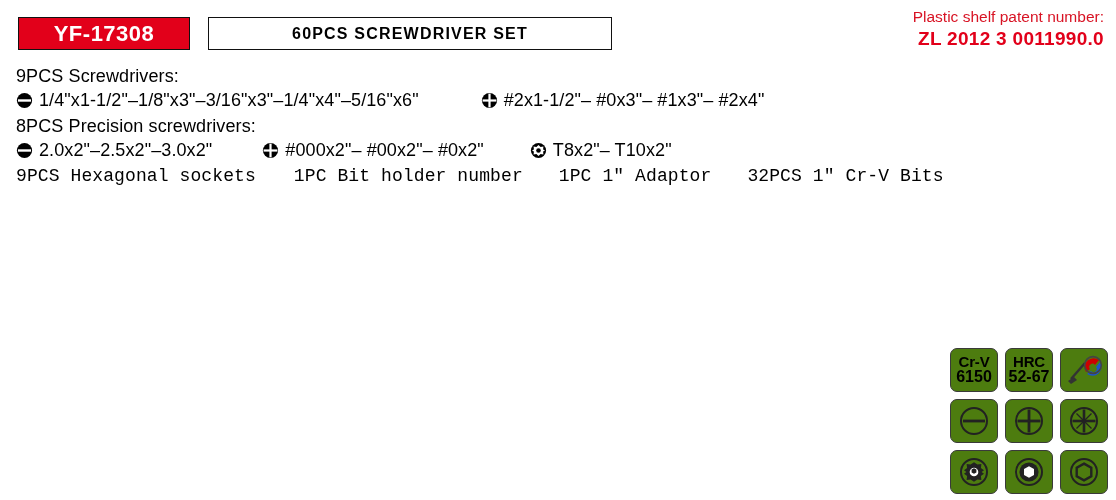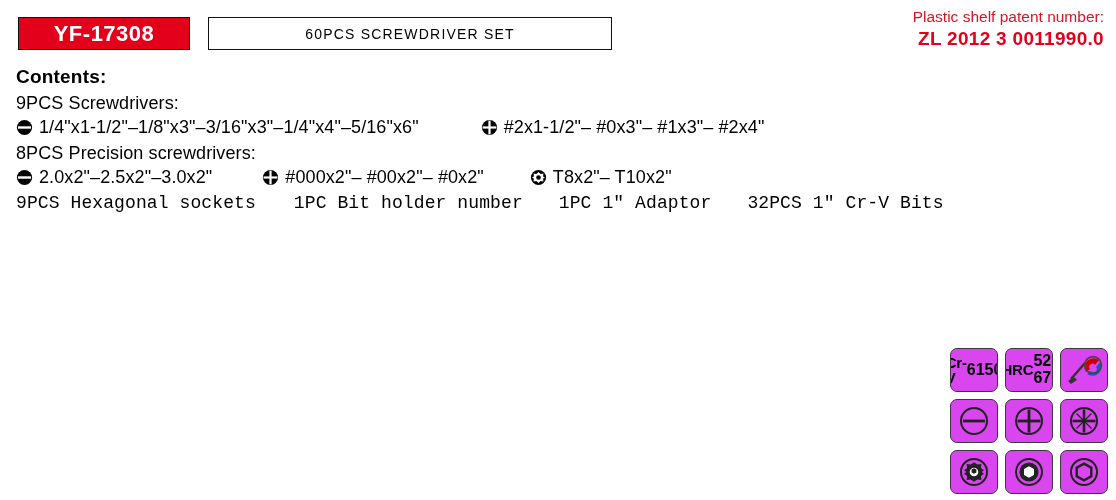--- a/index.html
+++ b/index.html
@@ -50,22 +50,22 @@
     width: 404px;
     height: 33px;
     border: 1px solid #111111;
     box-sizing: border-box;
     background: #ffffff;
     display: flex;
     align-items: center;
     justify-content: center;
   }
   .title-box span {
-    font-size: 14px;
-    font-weight: normal;
+    font-size: 16px;
+    font-weight: bold;
     letter-spacing: 1.2px;
   }
 
   .patent {
     position: absolute;
     right: 12px;
     top: 8px;
     text-align: right;
     line-height: 1.22;
   }
@@ -152,25 +152,25 @@
     grid-template-columns: repeat(3, 48px);
     grid-template-rows: repeat(3, 44px);
     gap: 7px;
   }
   .icon-cell {
     width: 48px;
     height: 44px;
     border: 1.6px solid #3a3a3a;
     border-radius: 7px;
     box-sizing: border-box;
-    background: #d946ef;
+    background: #4d7c0f;
     display: flex;
     align-items: center;
     justify-content: center;
-    flex-direction: row;
+    flex-direction: column;
     overflow: hidden;
   }
   .mat-top {
     font-size: 15px;
     font-weight: bold;
     line-height: 1.02;
     letter-spacing: -0.2px;
   }
   .mat-bot {
     font-size: 16px;
@@ -192,21 +192,20 @@
   </div>
 
   <div class="patent">
     <span class="patent-label">Plastic shelf patent number:</span>
     <span class="patent-number">ZL 2012 3 0011990.0</span>
   </div>
 </div>
 
 <div class="contents">
 
-  <div class="contents-title">Contents:</div>
 
   <div class="group-head">9PCS Screwdrivers:</div>
 
   <div class="spec-row row1">
     <div class="spec-item">
       <span class="bit-icon">
         <svg width="17" height="17" viewBox="0 0 17 17">
           <circle cx="8.5" cy="8.5" r="7.6" fill="#000"></circle>
           <rect x="2" y="7.3" width="13" height="2.4" fill="#fff"></rect>
         </svg>

